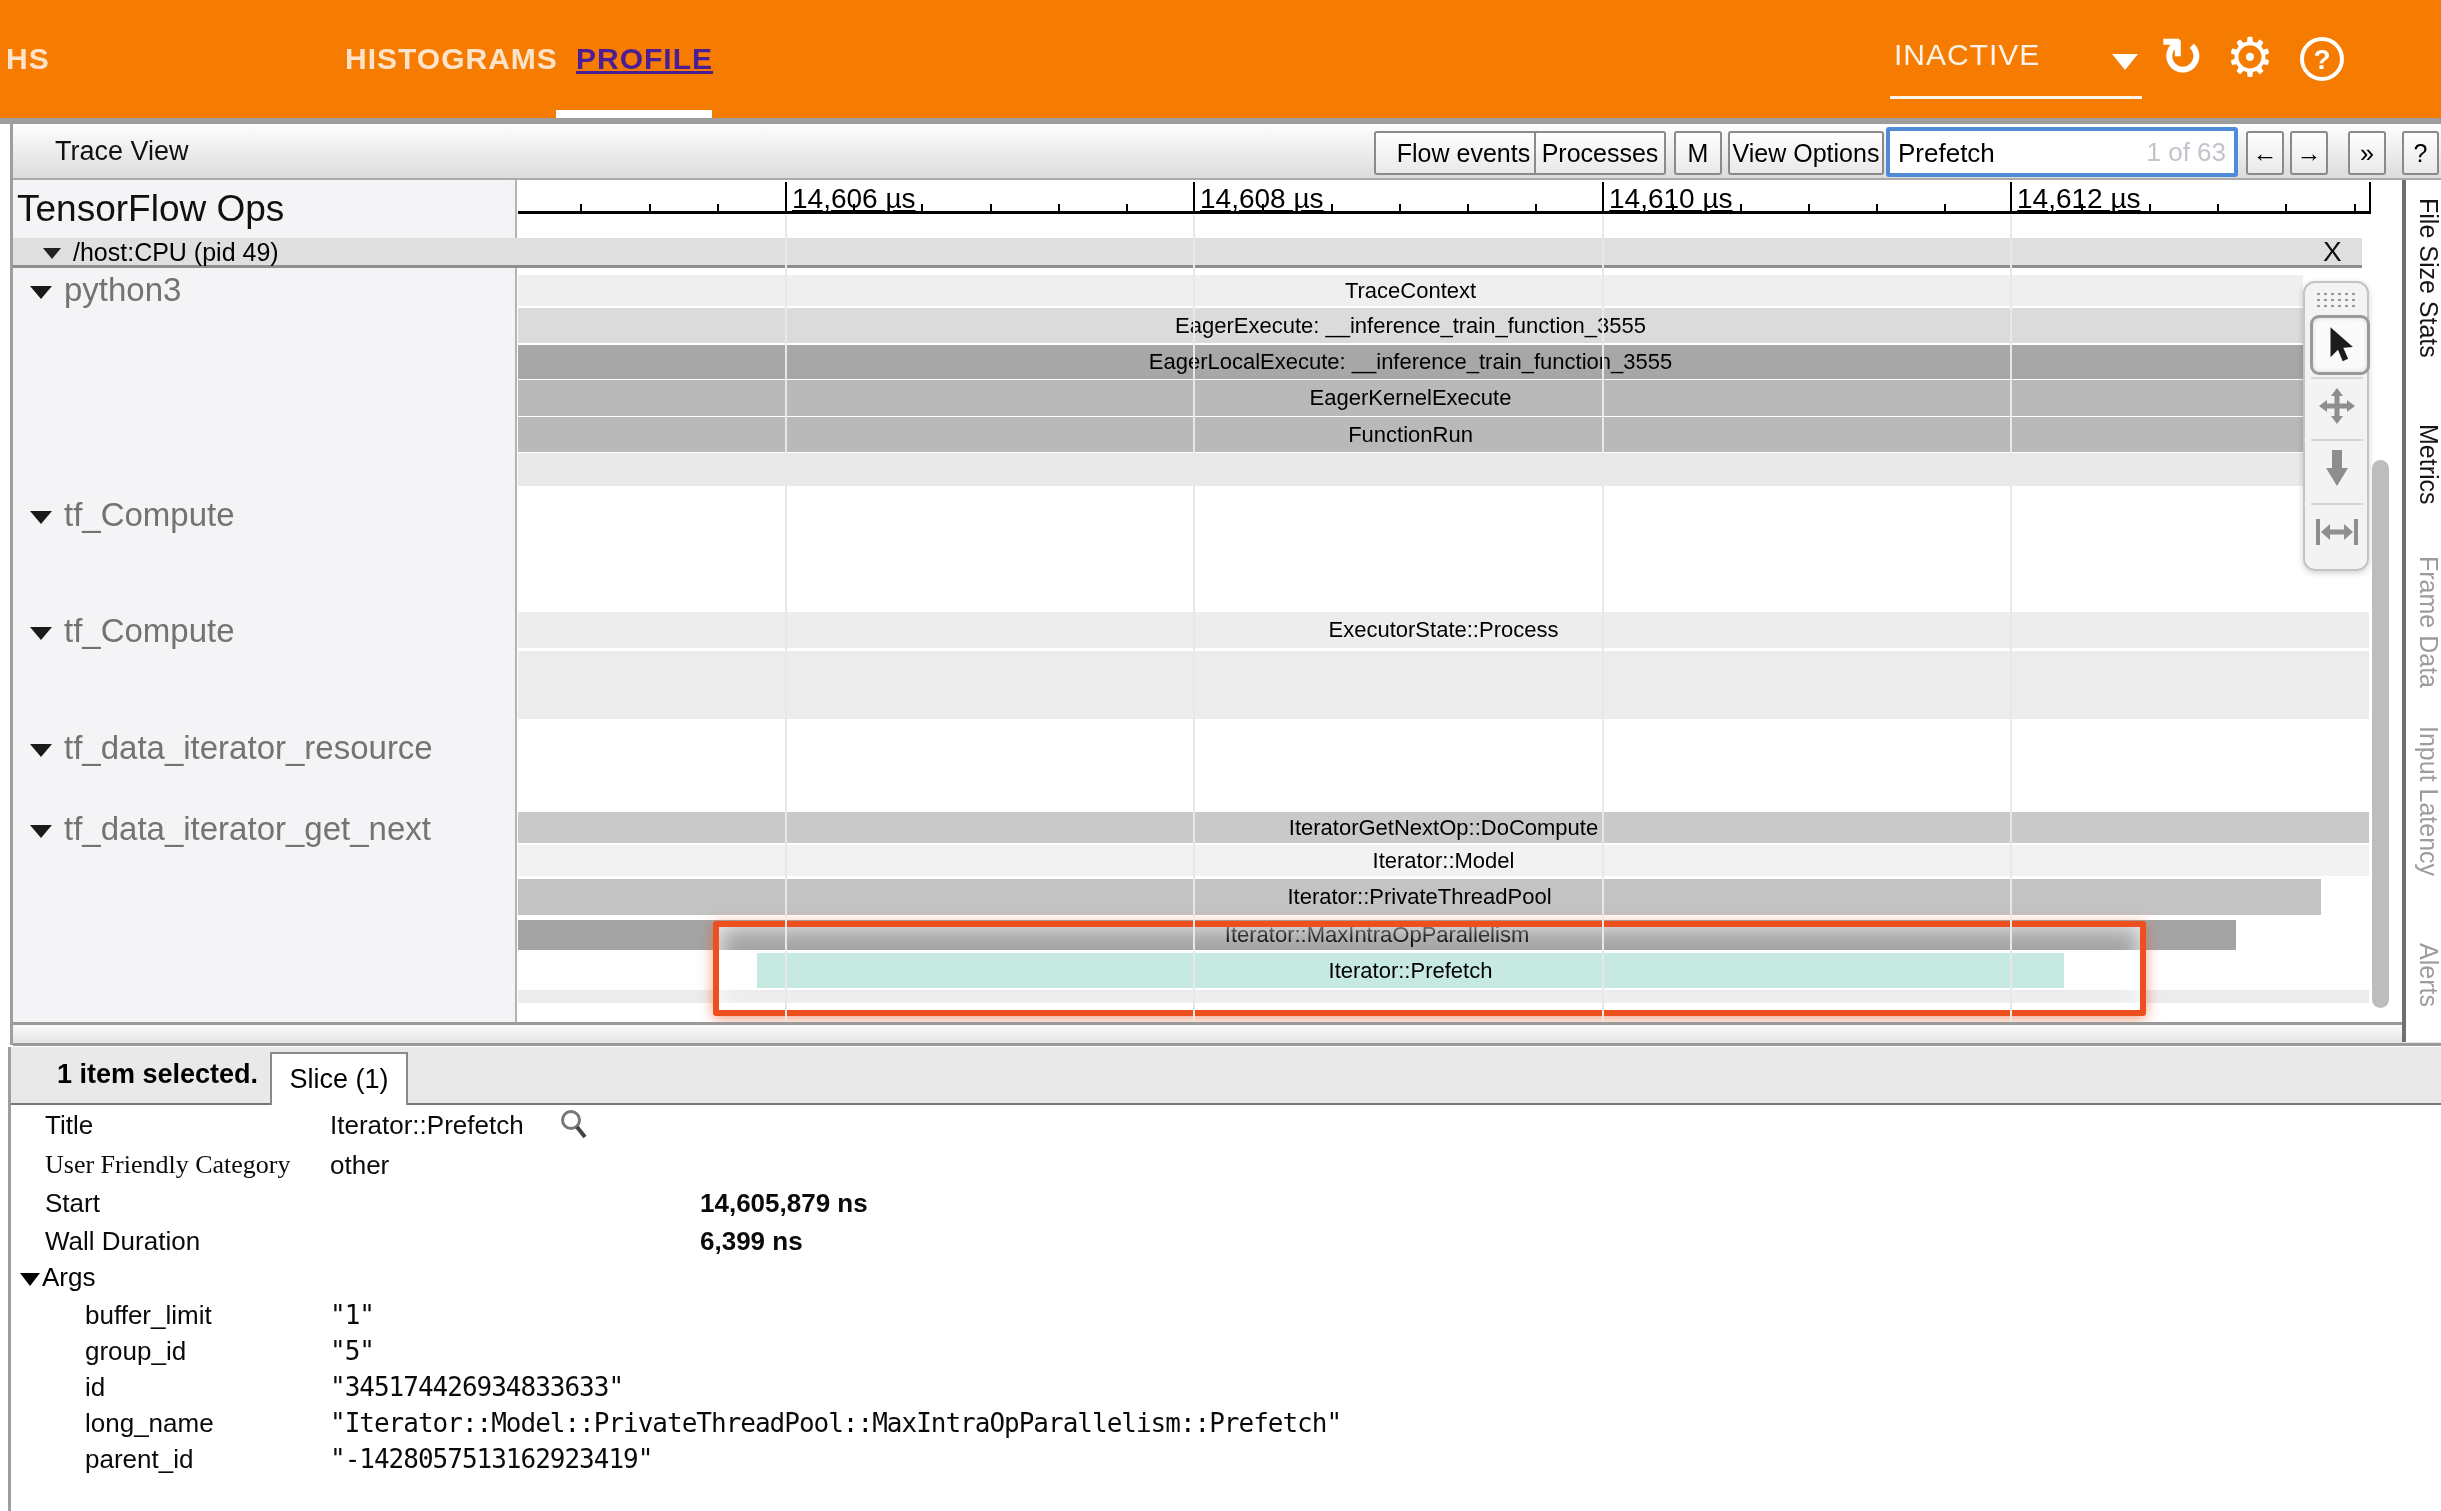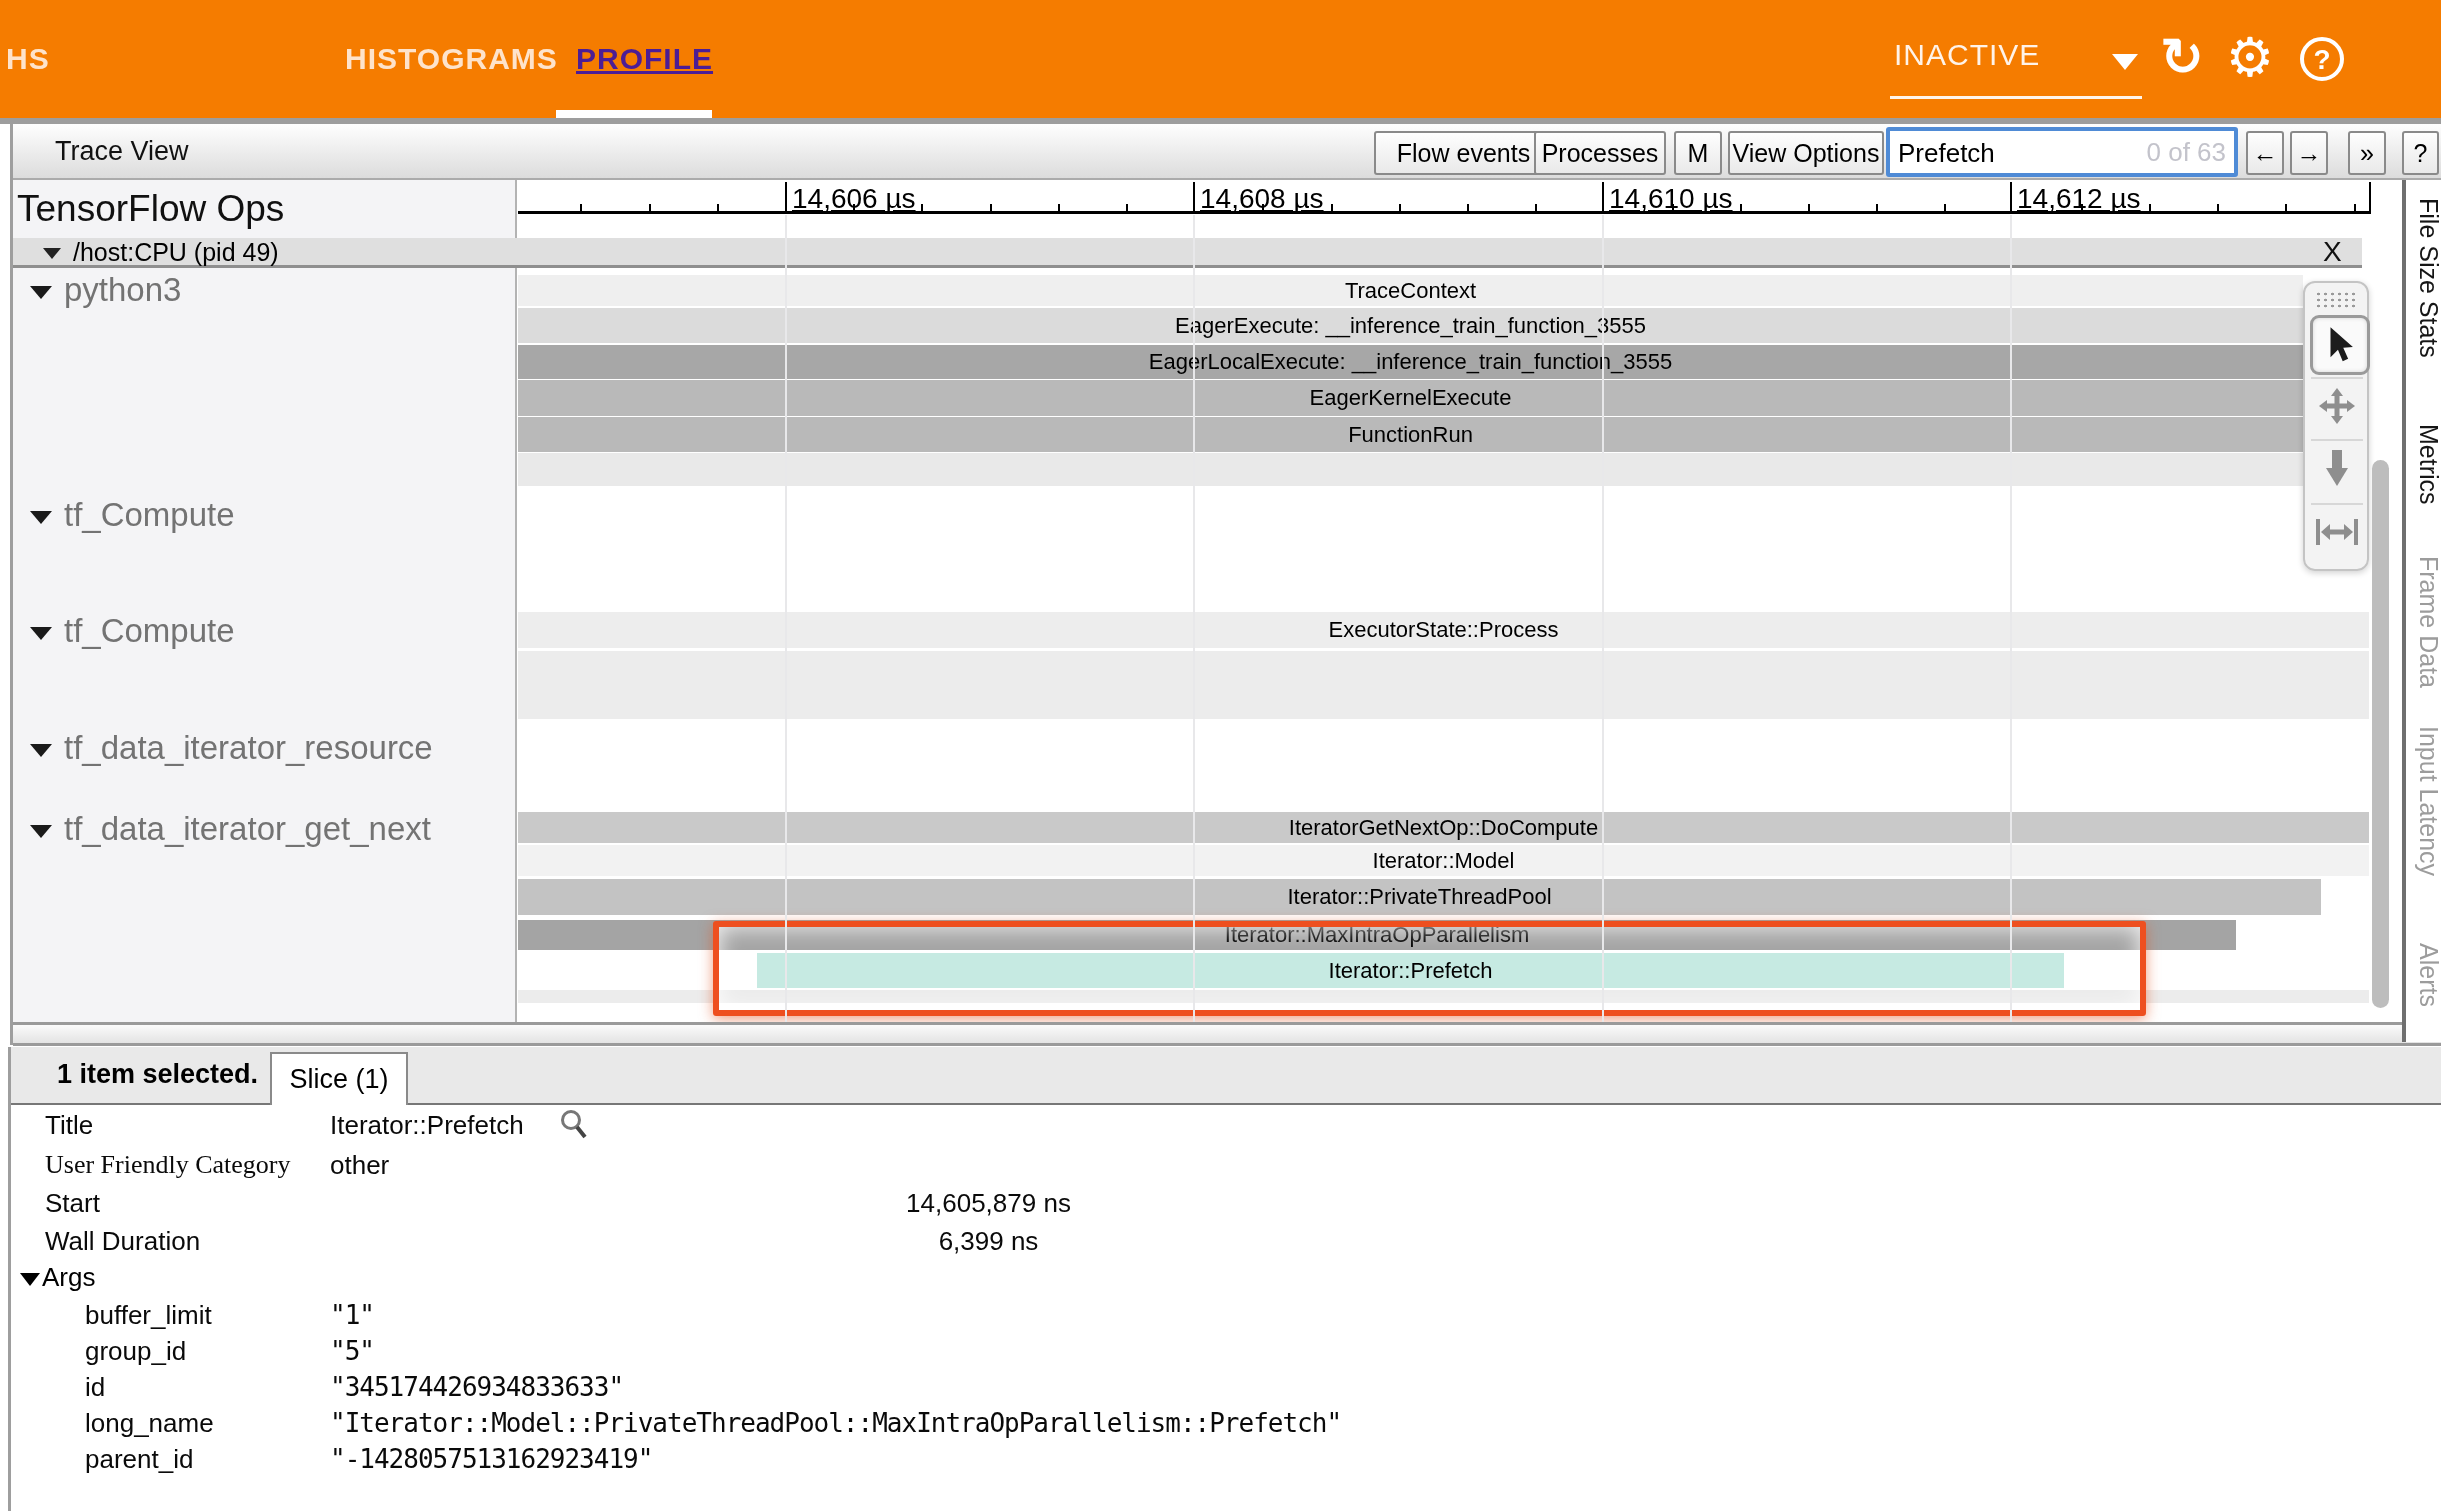--- a/index.html
+++ b/index.html
@@ -81,21 +81,21 @@
   
   #bp-border{position:absolute;left:8px;top:1047px;width:3px;height:464px;background:#9e9e9e;}
   #bp-header{position:absolute;left:11px;top:1047px;width:2430px;height:56px;background:#e9e9e9;
              border-bottom:2px solid #777;}
   #bp-selected{position:absolute;left:46px;top:12px;font-size:27px;font-weight:700;color:#000;}
   #bp-tab{position:absolute;left:270px;top:1052px;width:138px;height:53px;box-sizing:border-box;background:#fff;
           border:2px solid #8a8a8a;border-bottom:none;display:flex;align-items:center;justify-content:center;
           font-size:27px;z-index:3;}
   .drow-label{position:absolute;left:45px;font-size:26px;color:#0a0a0a;white-space:nowrap;}
   .drow-value{position:absolute;left:330px;font-size:26px;color:#0a0a0a;white-space:nowrap;}
-  .drow-value.right{left:672px;width:633px;text-align:center;}
+  .drow-value.right{left:700px;width:633px;text-align:left;font-weight:bold;}
   .arg-key{position:absolute;left:85px;font-size:26px;color:#0a0a0a;white-space:nowrap;}
   .arg-val{position:absolute;left:330px;font-size:26px;font-family:"DejaVu Sans Mono",monospace;
            color:#0a0a0a;white-space:nowrap;letter-spacing:-1px;}
   #args-tri{display:inline-block;width:0;height:0;border-left:10px solid transparent;
             border-right:10px solid transparent;border-top:13px solid #000;margin-right:2px;}
 </style>
 </head>
 <body>
 
 <div id="cv">
@@ -115,21 +115,21 @@
       <div class="apptab active" style="left: 576px;">PROFILE</div>
     </div>
   <div id="appbar-divider"></div>
 
   <div id="trace-panel-border"></div>
   <div id="tv-titlebar">
     <div id="tv-title">Trace View</div>
   </div>
   <div id="searchbox">
     <input id="search-input" value="Prefetch" style="">
-    <div id="search-count">0 of 63</div>
+    <div id="search-count">1 of 63</div>
   </div>
 
   <div id="left-col"></div>
   <div id="group-label">TensorFlow Ops</div>
   <div id="ruler"></div>
   <div id="col-divider"></div>
   <div id="ruler-base"></div>
 
   <div id="proc-header">
     <div id="proc-tri"></div>

